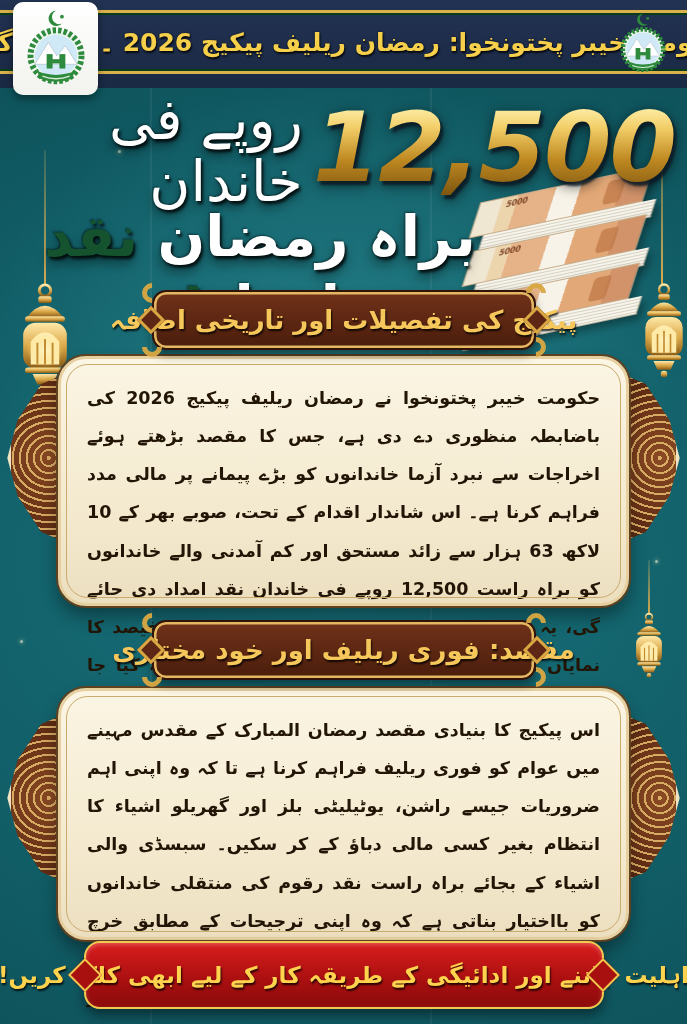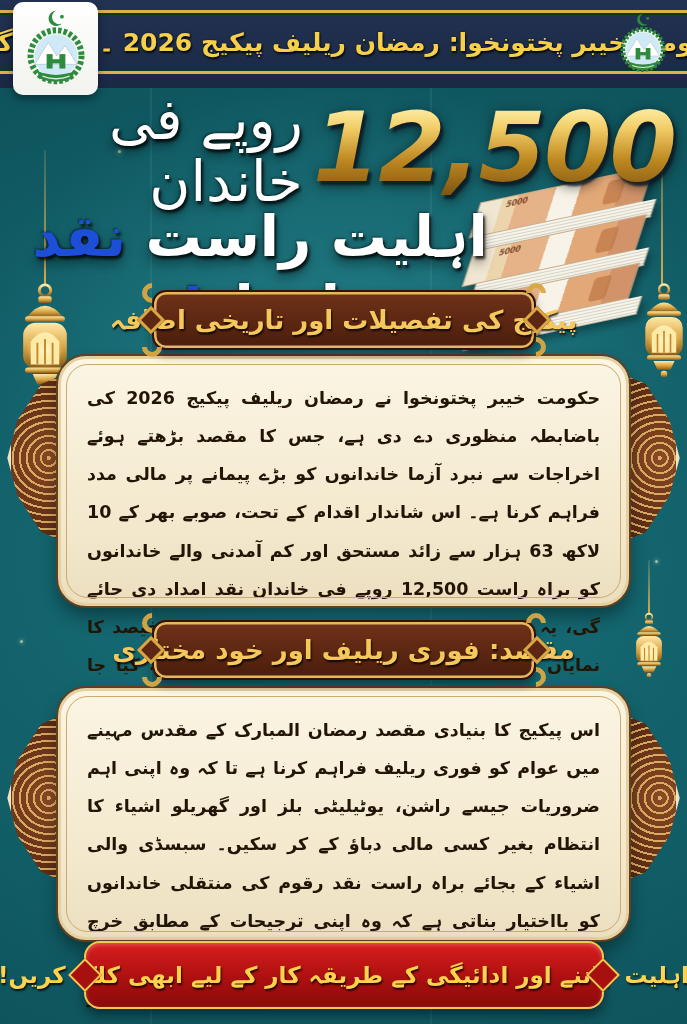--- a/index.html
+++ b/index.html
@@ -53,21 +53,21 @@
   .per-family {
     font-size:56px; font-weight:400; color:#ffffff; line-height:1.1; padding-top:8px;
     text-shadow:2px 3px 3px rgba(0,0,0,.8), -1px -1px 2px rgba(0,0,0,.45), 0 6px 10px rgba(0,0,0,.45);
   }
   .hero-line2 {
     position:absolute; top:202px; left:30px; width:460px; z-index:5;
     text-align:center; direction:rtl; font-weight:700; font-size:56px; line-height:1.25;
     color:#ffffff;
     text-shadow:2px 3px 3px rgba(0,0,0,.8), -1px -1px 2px rgba(0,0,0,.45), 0 7px 12px rgba(0,0,0,.45);
   }
-  .hero-line2 .gold { color:#1d4ed8; }
+  .hero-line2 .gold { color:#14532d; }
 
   
   .money { position:absolute; right:26px; top:188px; width:210px; height:150px; transform:rotate(-12deg); z-index:4; }
   .bundle { position:absolute; width:178px; filter:drop-shadow(2px 5px 4px rgba(0,0,0,.35)); }
   .bundle .b-top {
     height:33px; transform:skewX(-30deg); border:1px solid #c7ad8a; position:relative;
     background:linear-gradient(90deg,#f0e7d2 0 13%, #ecd4ad 13% 22%, #e6b287 22% 44%, #f7f3e8 44% 59%, #e3a877 59% 84%, #d2936a 84% 100%);
   }
   .bundle .b-top .portrait { position:absolute; right:14%; top:5px; width:18px; height:22px; background:#c07a4a; border-radius:4px; opacity:.8; }
   .bundle .b-top .denom { position:absolute; left:16%; top:2px; font-size:8px; font-weight:700; color:#7c4426; direction:ltr; }
@@ -214,21 +214,21 @@
   <svg width="56" height="62" viewBox="0 0 80 92">
       <use href="#kp-emblem"></use>
     </svg>
 </div>
 
 <div class="hero-line1">
   <span class="amount">12,500</span>
   <span class="per-family">روپے فی خاندان</span>
 </div>
 <div class="hero-line2">
-  <span>اہلیت راست</span>
+  <span>براہ رمضان</span>
   <span class="gold">نقد</span>
   <span>امداد</span><span class="gold">!</span>
 </div>
 
 <div class="money">
   <div class="bundle b1">
     <div class="b-top">
         <span class="denom">5000</span>
         <span class="portrait"></span>
       </div>

